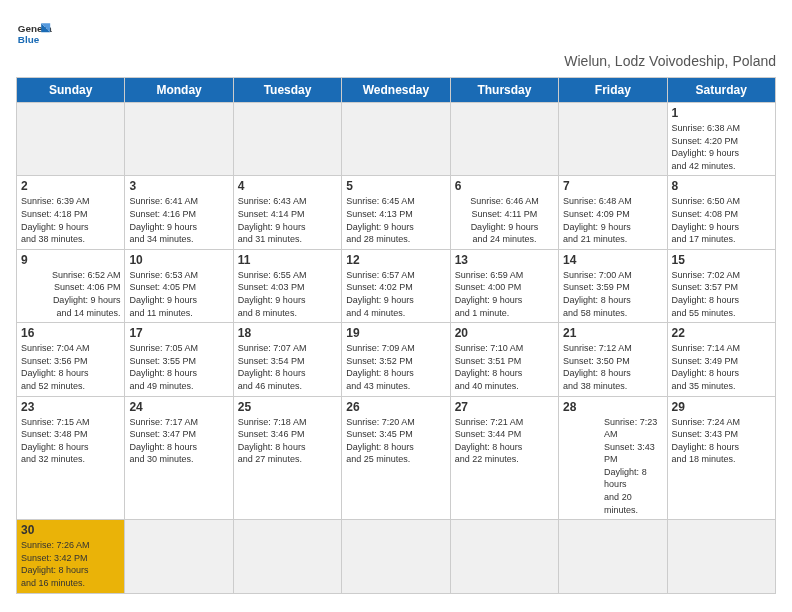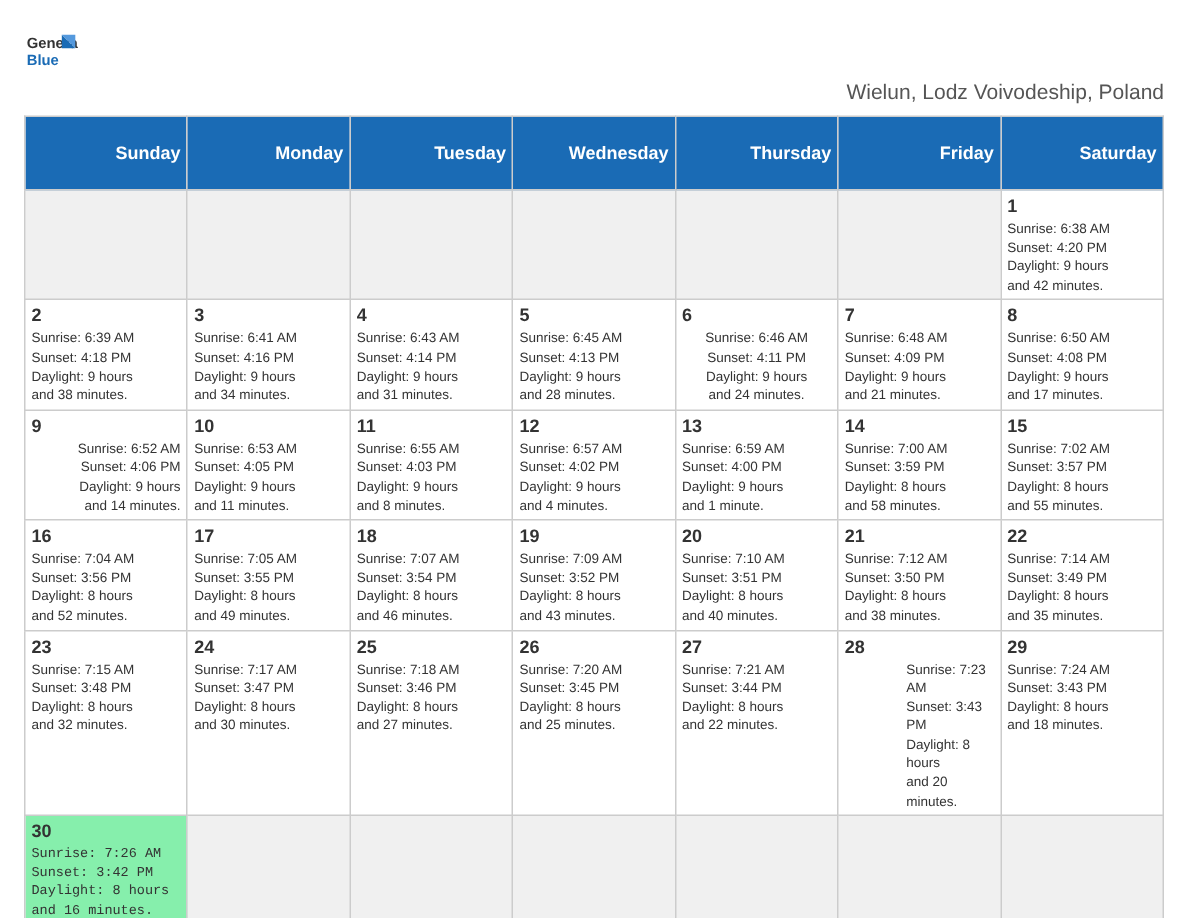--- a/index.html
+++ b/index.html
@@ -47,22 +47,22 @@
     .calendar {
       width: 100%;
       border-collapse: collapse;
       table-layout: fixed;
     }
     .calendar thead th {
       background: #1a6bb5;
       color: #fff;
       font-size: 12px;
       font-weight: bold;
-      padding: 17px 4px;
-      text-align: right;
+      padding: 5px 4px;
+      text-align: center;
       border: 1px solid #ccc;
     }
     .calendar tbody td {
       vertical-align: top;
       border: 1px solid #ccc;
       padding: 3px 4px;
       font-size: 9.5px;
       color: #333;
       min-height: 70px;
       background: #fff;
@@ -78,21 +78,21 @@
     }
     .day-info {
       font-size: 9px;
       line-height: 1.4;
       color: #333;
     }
     .last-row td {
       background: #f0f0f0;
     }
     .last-row td.has-data {
-      background: #86efac;
+      background: #eab308;
     }
   </style>
 </head>
 <body>
 
 <div class="page">
   <div class="header">
     <div class="logo">
       <svg class="logo-icon" viewBox="0 0 40 40">
 
@@ -335,21 +335,21 @@
             <span class="day-number">29</span>
             <div class="day-info" style="white-space: pre-line;">Sunrise: 7:24 AM
 Sunset: 3:43 PM
 Daylight: 8 hours
 and 18 minutes.</div>
           </td>
         </tr>
         <tr class="last-row">
           <td class="has-data">
             <span class="day-number">30</span>
-            <div class="day-info" style="white-space: pre-line; font-family: Liberation Mono, monospace;">Sunrise: 7:26 AM
+            <div class="day-info" style="white-space: pre-line;">Sunrise: 7:26 AM
 Sunset: 3:42 PM
 Daylight: 8 hours
 and 16 minutes.</div>
           </td>
           <td class="empty"></td>
           <td class="empty"></td>
           <td class="empty"></td>
           <td class="empty"></td>
           <td class="empty"></td>
           <td class="empty"></td>

